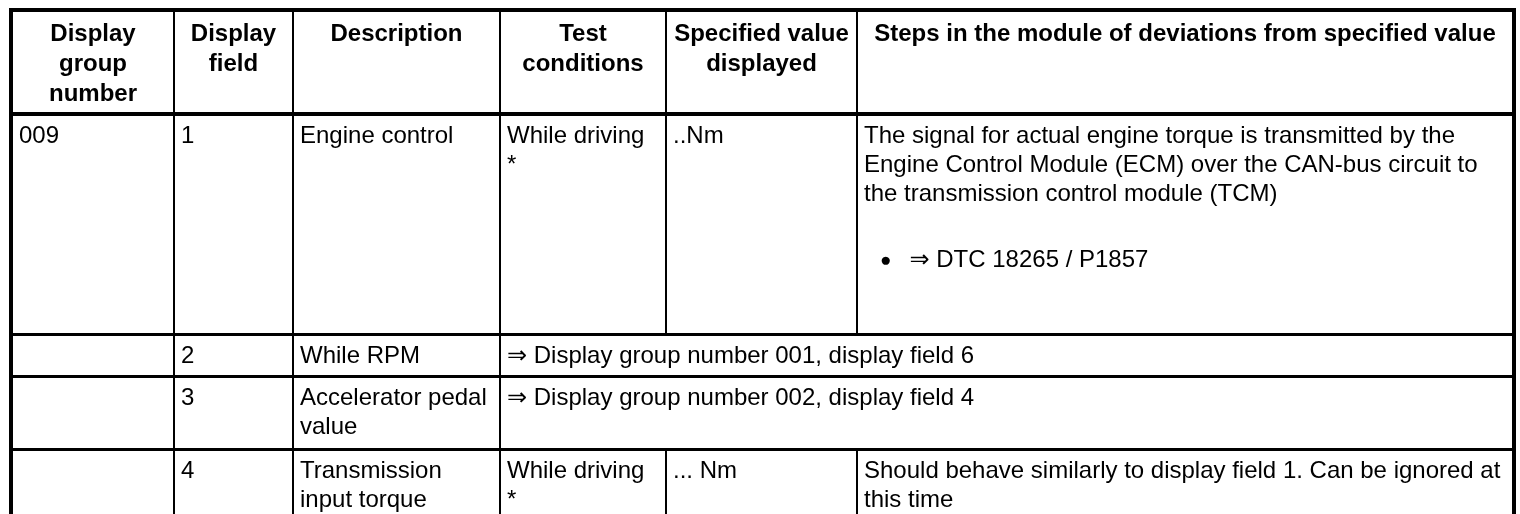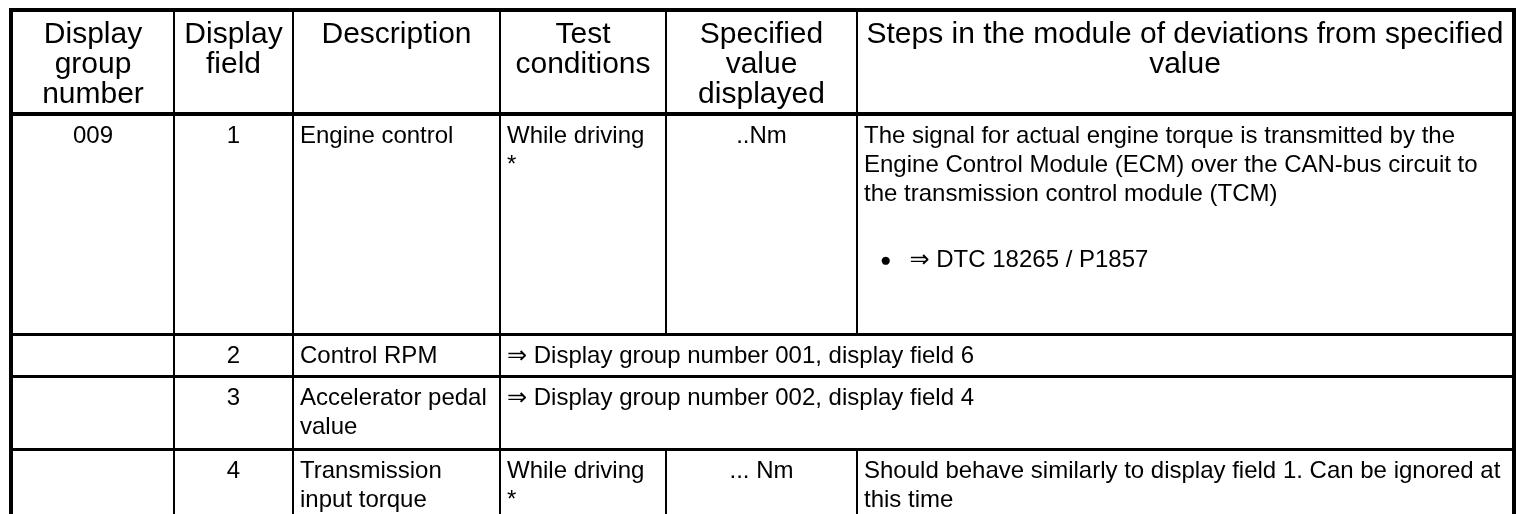--- a/index.html
+++ b/index.html
@@ -30,33 +30,33 @@
   table.spec-table td {
     border-left: 2px solid #000000;
     border-right: 2px solid #000000;
     border-top: 3px solid #000000;
     border-bottom: 3px solid #000000;
     vertical-align: top;
     box-sizing: border-box;
     overflow: hidden;
   }
   table.spec-table th {
-    font-weight: normal;
-    font-size: 30px;
+    font-weight: bold;
+    font-size: 24px;
     line-height: 30px;
     text-align: center;
     padding: 6px 6px 4px 6px;
     border-bottom-width: 4px;
   }
   table.spec-table td {
     font-size: 24px;
     line-height: 29px;
     padding: 4px 6px;
   }
-  td.c-center { text-align: center; margin-top: 28px; }
+  td.c-center { text-align: left; margin-top: 28px; }
   td.c-left   { text-align: left; }
   .steps-cell .bullet-line {
     margin-top: 37px;
     margin-left: 16px;
     white-space: nowrap;
   }
   .bullet {
     font-size: 19px;
     margin-right: 18px;
     vertical-align: 1px;
@@ -99,21 +99,21 @@
         <td class="c-left steps-cell">
           <div>The signal for actual engine torque is transmitted by the Engine Control Module (ECM) over the CAN-bus circuit to the transmission control module (TCM)</div>
           <div class="bullet-line">
             <span class="bullet">●</span><span>⇒ DTC 18265 / P1857</span>
           </div>
         </td>
       </tr>
       <tr style="height:42px">
         <td class="c-center"></td>
         <td class="c-center">2</td>
-        <td class="c-left">Control RPM</td>
+        <td class="c-left">While RPM</td>
         <td class="c-left" colspan="3">⇒ Display group number 001, display field 6</td>
       </tr>
       <tr style="height:73px">
         <td class="c-center"></td>
         <td class="c-center">3</td>
         <td class="c-left">Accelerator pedal value</td>
         <td class="c-left" colspan="3">⇒ Display group number 002, display field 4</td>
       </tr>
       <tr style="height:68px">
         <td class="c-center"></td>

